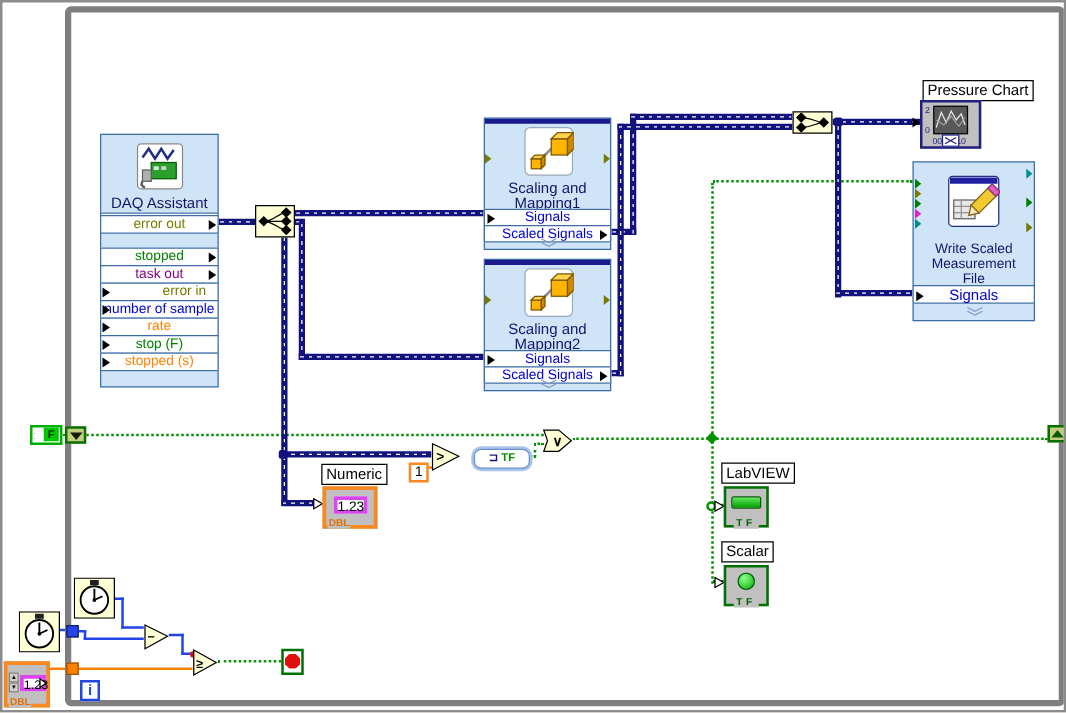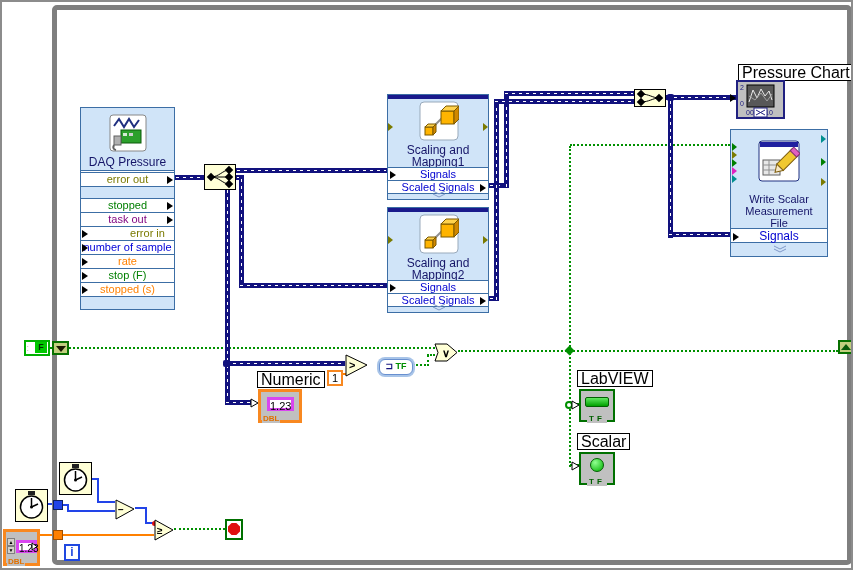--- a/index.html
+++ b/index.html
@@ -36,21 +36,21 @@
   .trow { position:absolute; left:-1px; right:-1px; height:14px; background:#fff;
           border:1px solid #3c6ea5; text-align:center; font-size:11px; line-height:12px; color:#0000d0; }
   .arr-r { width:0; height:0; border-left:6px solid #000; border-top:4px solid transparent; border-bottom:4px solid transparent; }
   .sarr { width:0; height:0; border-top:4px solid transparent; border-bottom:4px solid transparent; }
 
   
   .daqrow { position:absolute; left:-1px; right:-1px; height:15px; background:#fff;
             border:1px solid #3c6ea5; text-align:center; font-size:11px; line-height:13px; }
 
   
-  .lbl { background:#fff; border:1px solid #000; color:#000; font-size:16px;
+  .lbl { background:#fff; border:1px solid #000; color:#000; font-size:12px;
          line-height:13px; padding:1px 3px; white-space:nowrap; }
 
   
   .gbox { background:#c0c0c0; border:2px solid #007000; }
   .obox { background:#c0c0c0; border:3px solid #f88820; }
   .tftab { position:absolute; bottom:-3px; left:6px; background:#c0c0c0; color:#006000;
            font-size:8px; font-weight:bold; letter-spacing:3px; padding:0 2px; line-height:8px; }
   .dbltag { position:absolute; bottom:-3px; left:1px; background:#c0c0c0; color:#e07000;
             font-size:8px; font-weight:bold; line-height:8px; padding:0 1px; }
   .valbox { background:#fff; border:3px solid #d946ef; color:#000; font-size:11px;
@@ -128,21 +128,21 @@
   <div class="abs xvi" style="left:78px;top:105px;width:95px;height:203px;">
     <svg class="abs" width="38" height="38" style="left:28px;top:6px;">
       <rect x="1" y="1" width="36" height="36" rx="3" fill="#fff" stroke="#888"></rect>
       <polyline points="5,12 10,5 15,13 20,5 25,13 30,6" fill="none" stroke="#203080" stroke-width="2"></polyline>
       <rect x="12" y="16" width="20" height="13" fill="#2ca02c" stroke="#0a5a0a" transform="skewY(-6 22 22)"></rect>
       <rect x="14" y="19" width="4" height="3" fill="#fff" opacity="0.8"></rect>
       <rect x="20" y="19" width="4" height="3" fill="#d0d0d0"></rect>
       <rect x="5" y="22" width="7" height="9" fill="#b0b0b0" stroke="#606060"></rect>
       <path d="M5,31 q-2,4 2,5" fill="none" stroke="#606060" stroke-width="2"></path>
     </svg>
-    <div class="xtitle abs" style="left:0;right:0;top:48px;">DAQ Pressure</div>
+    <div class="xtitle abs" style="left:0;right:0;top:48px;">DAQ Assistant</div>
     <div class="daqrow" style="top:62px;">
       <span style="color: rgb(0, 0, 216);">data</span>
       <span class="abs arr-r" style="right:1px;top:3px;"></span></div>
     <div class="daqrow" style="top:64px;">
       <span style="color: rgb(122, 122, 0);">error out</span>
       <span class="abs arr-r" style="right:1px;top:3px;"></span></div>
     <div class="daqrow" style="top:90px;">
       <span style="color: rgb(0, 127, 0);">stopped</span>
       <span class="abs arr-r" style="right:1px;top:3px;"></span></div>
     <div class="daqrow" style="top:104px;">
@@ -266,21 +266,21 @@
       <line x1="5" y1="25" x2="22" y2="25" stroke="#909090"></line>
       <line x1="5" y1="30" x2="22" y2="30" stroke="#909090"></line>
       <line x1="11" y1="20" x2="11" y2="35" stroke="#909090"></line>
       <g transform="rotate(45 28 22)">
         <rect x="23" y="8" width="9" height="22" fill="#f0c830" stroke="#806010"></rect>
         <rect x="23" y="6" width="9" height="5" fill="#e060c0" stroke="#803070"></rect>
         <polygon points="23,30 32,30 27.5,37" fill="#f8e8c8" stroke="#806010"></polygon>
       </g>
     </svg>
     <div class="xtitle abs" style="left:0;right:0;top:63px;font-size:11px;">
-      <div>Write Scalar</div>
+      <div>Write Scaled</div>
       <div>Measurement</div>
       <div>File</div>
     </div>
     <div class="trow" style="top:98px;height:15px;font-size:12px;line-height:14px;">
       <span class="abs arr-r" style="left:2px;top:4px;"></span>
       <span>Signals</span></div>
     <svg class="abs" width="14" height="9" style="left:42px;bottom:2px;">
       <path d="M1,1 L7,4 L13,1 M1,4 L7,7 L13,4" stroke="#8098c8" fill="none"></path>
       </svg>
     <span class="abs sarr" style="left:1px;top:13px;border-left:5px solid #007f00;"></span>
@@ -302,21 +302,21 @@
     <span class="dbltag">DBL</span>
   </div>
 
   <div class="abs" style="left:325px;top:368px;width:16px;height:16px;border:2px solid #f88820;background:#fff;text-align:center;font-size:11px;line-height:12px;">1</div>
 
   <svg class="abs" width="24" height="23" style="left:343px;top:352px;">
     <polygon points="1,1 22,11 1,22" fill="#ffffd6" stroke="#000"></polygon>
     <text x="4" y="15" font-size="11" font-weight="bold" fill="#000">&gt;</text>
   </svg>
 
-  <div class="abs" style="left:377px;top:357px;width:34px;height:16px;background:#fff;border:1px solid #6890d0;border-radius:6px;box-shadow:0 0 0 2px #a8c4e8;font-size:9px;line-height:13px;text-align:center;">
+  <div class="abs" style="left:377px;top:357px;width:45px;height:16px;background:#fff;border:1px solid #6890d0;border-radius:6px;box-shadow:0 0 0 2px #a8c4e8;font-size:9px;line-height:13px;text-align:center;">
     <span style="color:#12127e;font-weight:bold;">⊐</span>
     <b style="color:#009000;">TF</b>
   </div>
 
   <svg class="abs" width="25" height="19" style="left:432px;top:341px;">
     <polygon points="1,1 13,1 23,9.5 13,18 1,18 4,9.5" fill="#ffffd6" stroke="#000"></polygon>
     <text x="8" y="14" font-size="11" font-weight="bold" fill="#000">∨</text>
   </svg>
 
   <div class="abs lbl" style="left:575px;top:368px;">LabVIEW</div>

